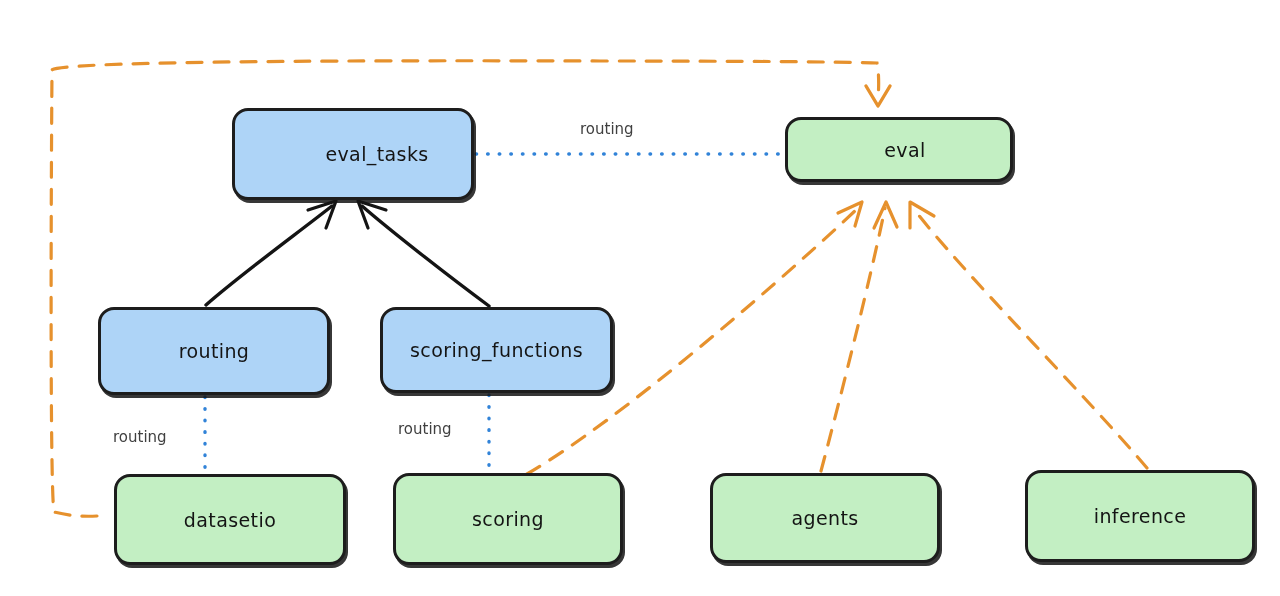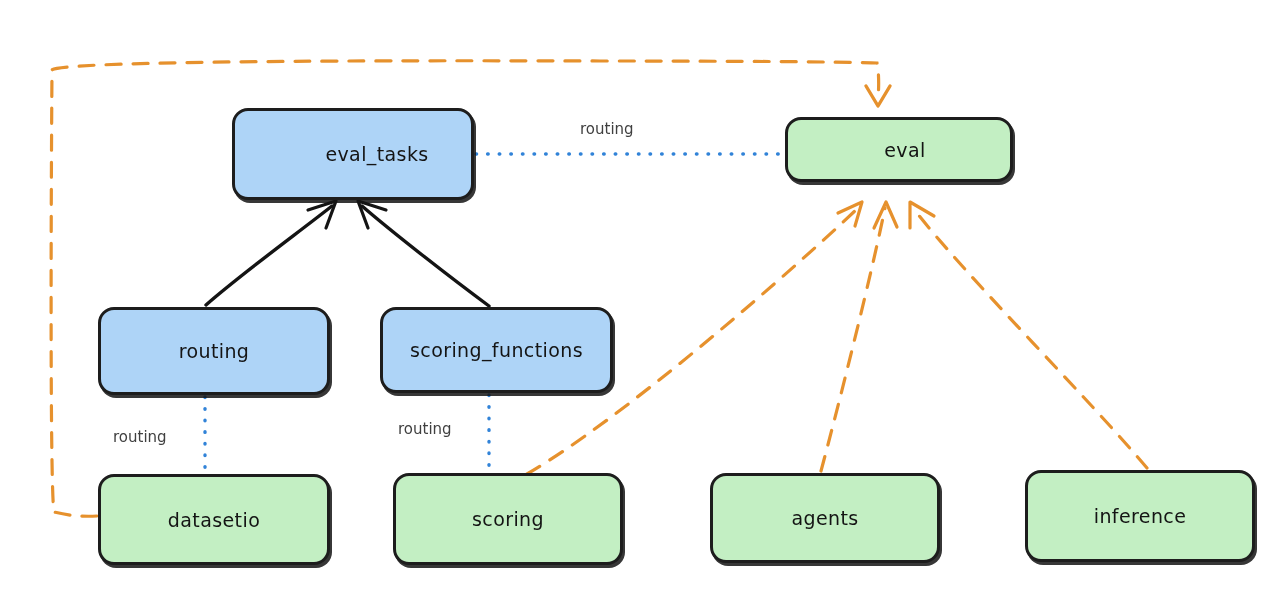--- a/index.html
+++ b/index.html
@@ -113,21 +113,21 @@
   </div>
 
   <div class="node blue" style="left:98px; top:307px; width:232px; height:88px;">
     <span class="node-label">routing</span>
   </div>
 
   <div class="node blue" style="left:380px; top:307px; width:233px; height:86px;">
     <span class="node-label">scoring_functions</span>
   </div>
 
-  <div class="node green" style="left:98px; top:474px; width:232px; height:91px;">
+  <div class="node green" style="left:114px; top:474px; width:232px; height:91px;">
     <span class="node-label">datasetio</span>
   </div>
 
   <div class="node green" style="left:385px; top:473px; width:230px; height:92px;margin-left:8px;">
     <span class="node-label">scoring</span>
   </div>
 
   <div class="node green" style="left:710px; top:473px; width:230px; height:90px;">
     <span class="node-label">agents</span>
   </div>

